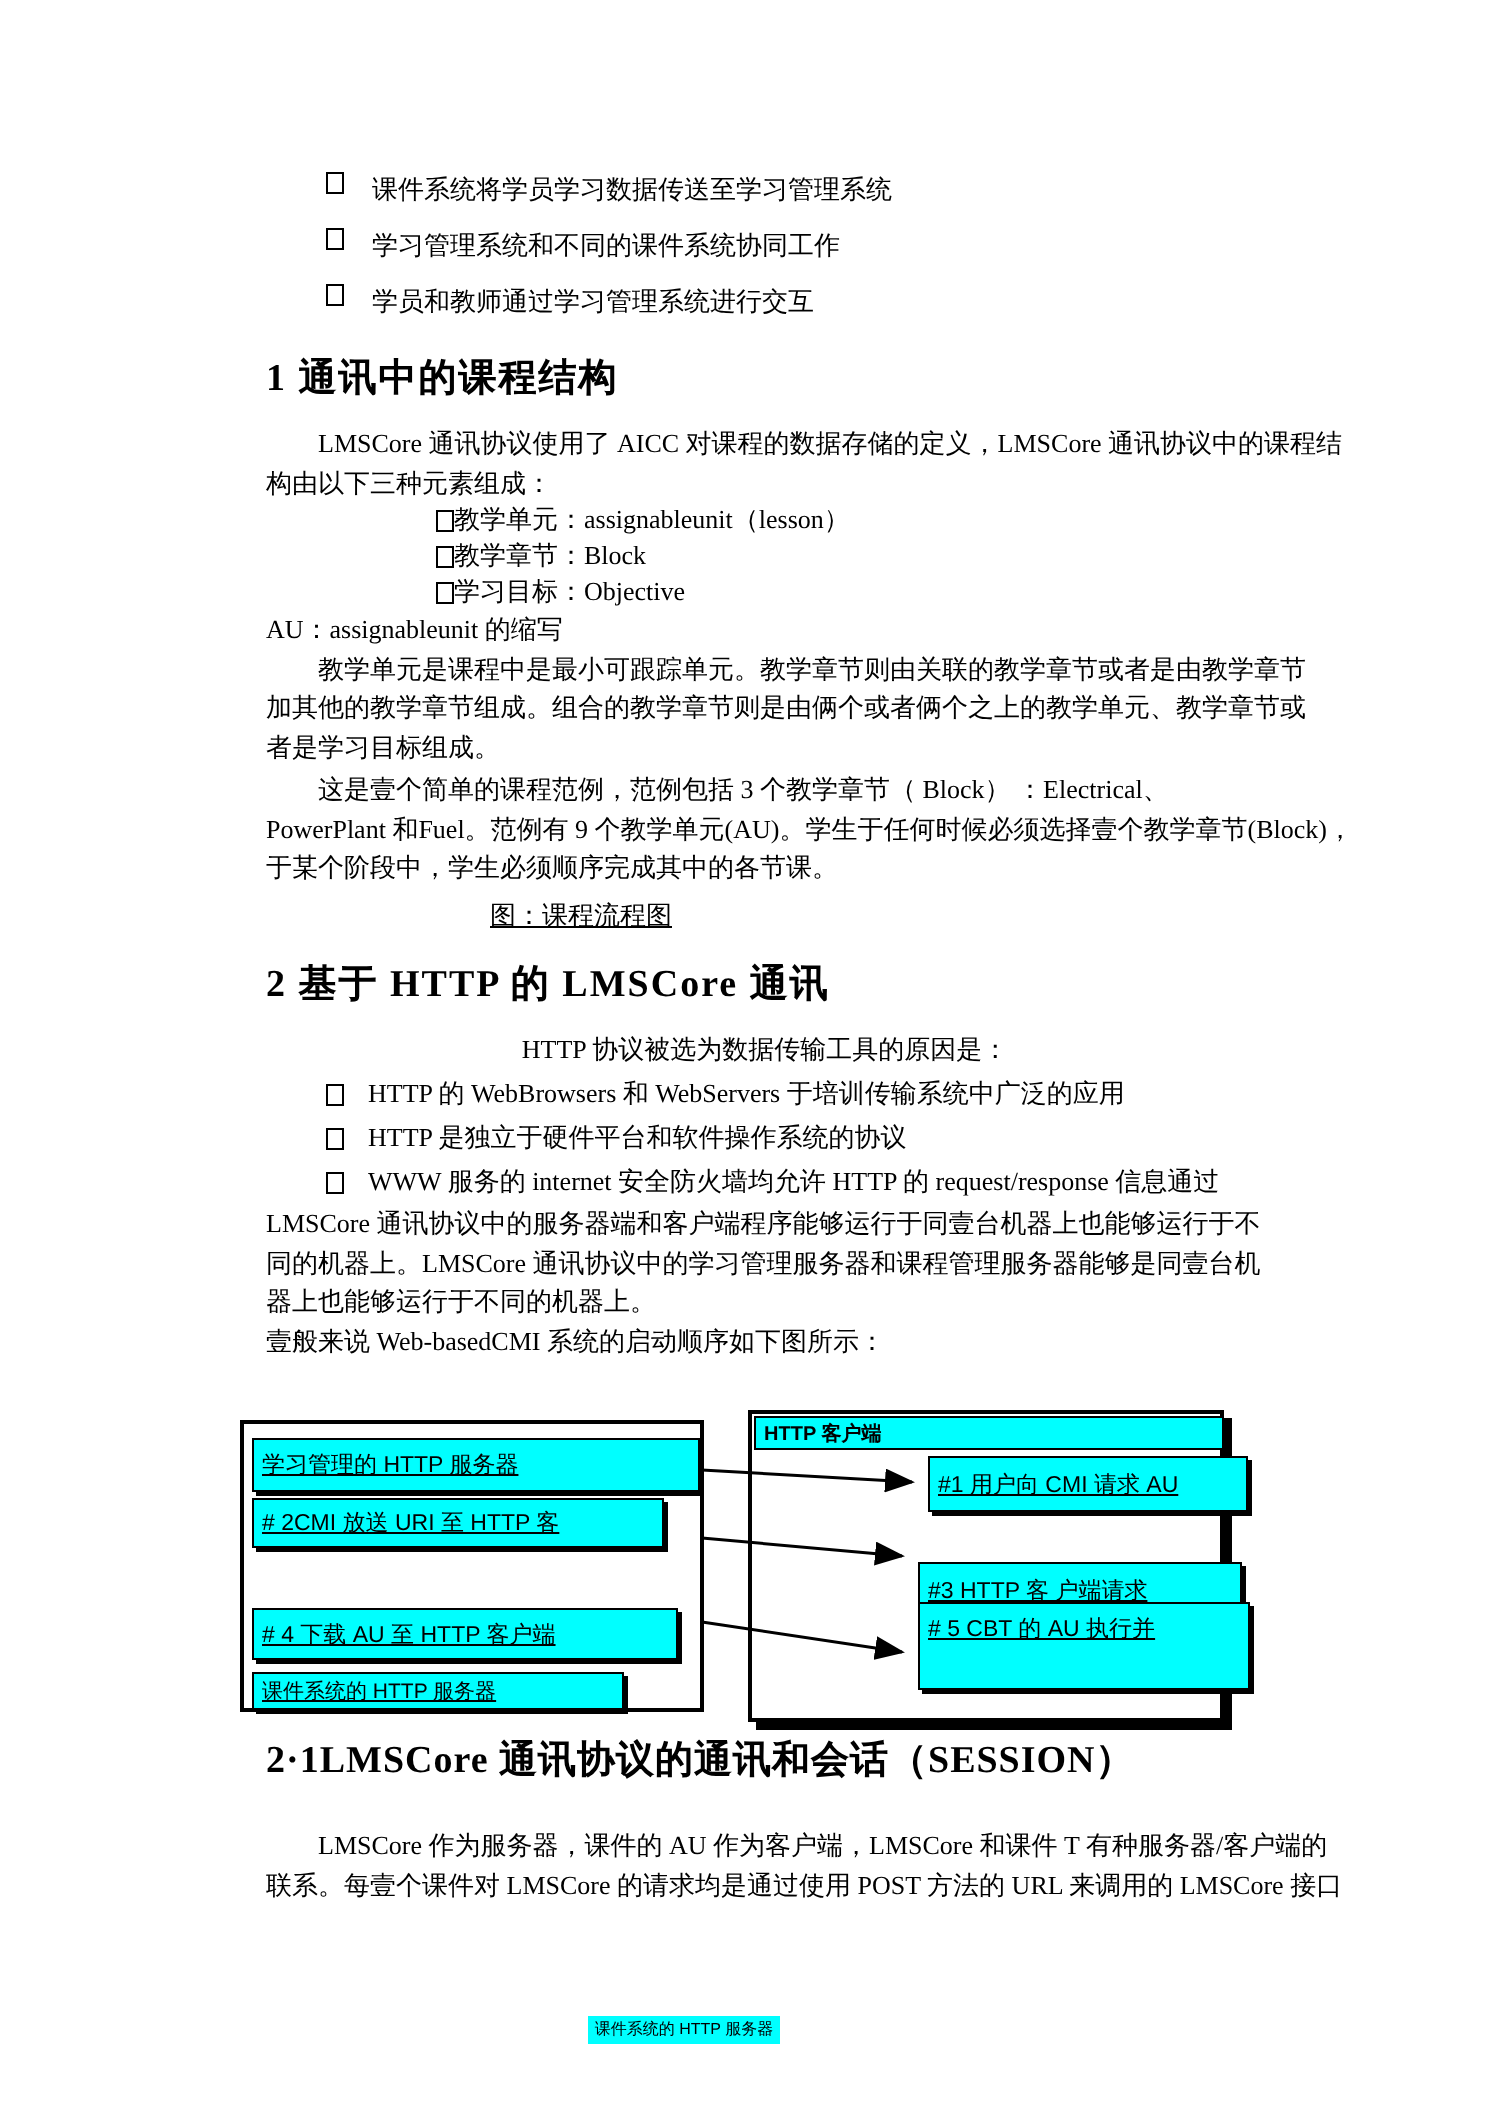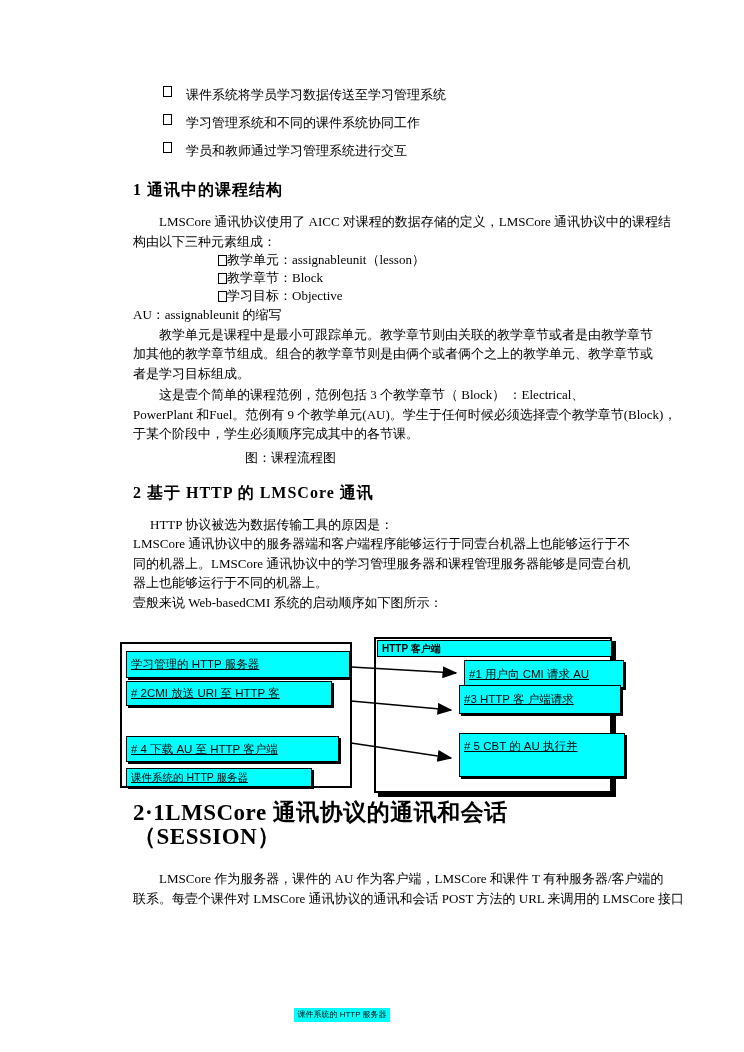--- a/index.html
+++ b/index.html
@@ -7,51 +7,51 @@
     position:relative; width:744px; height:1052px; background:#ffffff;
     overflow:hidden; color:#000;
     font-family:"Liberation Serif","DejaVu Serif",serif;
   }
   .content { position:absolute; left:133px; top:86px; width:482px; }
 
   .trow { display:flex; align-items:flex-start; gap:14px; height:28px; font-size:13px; }
   .trow .sq { margin-left:30px; }
   .sq { width:7px; height:9px; border:1px solid #000; display:inline-block; flex:0 0 auto; }
 
-  .h1 { font-size:16px; font-weight:bold; letter-spacing:1px; line-height:25px; margin:7px 0 10px 0; }
-  .h3 { font-size:23px; font-weight:bold; letter-spacing:0.5px; line-height:24px; margin:6px 0 10px 0; }
+  .h1 { font-size:19px; font-weight:bold; letter-spacing:1px; line-height:25px; margin:7px 0 10px 0; }
+  .h3 { font-size:19px; font-weight:bold; letter-spacing:0.5px; line-height:24px; margin:6px 0 10px 0; }
 
   .line { font-size:13px; line-height:19.5px; white-space:nowrap; }
   .indent  { text-indent:26px; }
-  .indent1 { text-indent:17px; }
+  .indent1 { text-indent:17px;text-align:center; }
 
   .sub-bullets .brow { display:flex; align-items:center; height:18px; padding-left:85px; font-size:13px; }
   .sec2-bullets .brow { display:flex; align-items:center; gap:12px; height:22px; padding-left:30px; font-size:13px; }
 
-  .caption { font-size:13px; line-height:19px; padding-left:112px; margin-top:4px; }
+  .caption { font-size:13px; line-height:19px; padding-left:112px; margin-top:4px;text-decoration:underline; }
 
   
   .diagram { position:relative; width:510px; height:158px; margin:25px 0 0 -13px;
              font-family:"Liberation Sans","DejaVu Sans",sans-serif; }
   .container-box { position:absolute; background:#fff; border:2px solid #000; z-index:1; }
   .left-container  { left:0;  top:5px;  width:228px; height:142px; }
   .right-container { left:254px; top:0; width:234px; height:152px; box-shadow:4px 4px 0 #000; }
   .cyan { position:absolute; background:var(--cyan,#00FFFF); border:1px solid #000;
           box-shadow:2px 2px 0 #000; font-size:11.5px; display:flex; align-items:center;
           padding:0 4px; white-space:nowrap; z-index:2; overflow:hidden; }
   .cyan > span { text-decoration:underline; }
   .rheader { position:absolute; left:257px; top:3px; width:225px; height:15px;
              background:var(--cyan,#00FFFF); border:1px solid #000; font-size:10px;
              font-weight:bold; display:flex; align-items:center; padding:0 4px; z-index:2; }
   .lbox1 { left:6px;   top:14px;  width:214px; height:25px; }
   .lbox2 { left:6px;   top:44px;  width:196px; height:23px; }
   .lbox3 { left:6px;   top:99px;  width:203px; height:24px; }
   .lbox4 { left:6px;   top:131px; width:176px; height:17px; font-size:10.5px; }
   .rbox1 { left:344px; top:23px;  width:150px; height:26px; }
-  .rbox2 { left:339px; top:48px;  width:152px; height:27px; }
+  .rbox2 { left:339px; top:76px;  width:152px; height:27px; }
   .rbox3 { left:339px; top:96px;  width:156px; height:37px; align-items:flex-start; padding-top:5px; }
   .arrows { position:absolute; left:0; top:0; z-index:3; pointer-events:none; }
 
   .bottom-strip { position:absolute; left:294px; top:1008px; width:96px; height:14px;
                   background:var(--cyan,#00FFFF); font-size:8px; line-height:14px;
                   text-align:center; overflow:hidden; white-space:nowrap;
                   font-family:"Liberation Sans","DejaVu Sans",sans-serif; }
 </style>
 </head>
 <body>
@@ -109,20 +109,34 @@
       <div class="line">PowerPlant 和Fuel。范例有 9 个教学单元(AU)。学生于任何时候必须选择壹个教学章节(Block)，</div>
       <div class="line">于某个阶段中，学生必须顺序完成其中的各节课。</div>
     </div>
 
     <div class="caption">图：课程流程图</div>
 
     <div class="h1" style="margin-top:13px;">2 基于 HTTP 的 LMSCore 通讯</div>
 
     <div class="line indent1">HTTP 协议被选为数据传输工具的原因是：</div>
 
+    <div class="sec2-bullets" style="margin-top:2px;">
+      <div class="brow">
+        <span class="sq"></span>
+        <span>HTTP 的 WebBrowsers 和 WebServers 于培训传输系统中广泛的应用</span>
+      </div>
+      <div class="brow">
+        <span class="sq"></span>
+        <span>HTTP 是独立于硬件平台和软件操作系统的协议</span>
+      </div>
+      <div class="brow">
+        <span class="sq"></span>
+        <span>WWW 服务的 internet 安全防火墙均允许 HTTP 的 request/response 信息通过</span>
+      </div>
+    </div>
 
     <div>
       <div class="line">LMSCore 通讯协议中的服务器端和客户端程序能够运行于同壹台机器上也能够运行于不</div>
       <div class="line">同的机器上。LMSCore 通讯协议中的学习管理服务器和课程管理服务器能够是同壹台机</div>
       <div class="line">器上也能够运行于不同的机器上。</div>
     </div>
 
     <div class="line">壹般来说 Web-basedCMI 系统的启动顺序如下图所示：</div>
 
     <div class="diagram">
@@ -165,19 +179,19 @@
         <line x1="231" y1="30" x2="336" y2="36" stroke="#000" stroke-width="1.5" marker-end="url(#ah)"></line>
         <line x1="231" y1="64" x2="331" y2="73" stroke="#000" stroke-width="1.5" marker-end="url(#ah)"></line>
         <line x1="231" y1="106" x2="331" y2="121" stroke="#000" stroke-width="1.5" marker-end="url(#ah)"></line>
       </svg>
     </div>
 
     <div class="h3">2·1LMSCore 通讯协议的通讯和会话（SESSION）</div>
 
     <div style="margin-top:20px;">
       <div class="line indent">LMSCore 作为服务器，课件的 AU 作为客户端，LMSCore 和课件 T 有种服务器/客户端的</div>
-      <div class="line">联系。每壹个课件对 LMSCore 通讯协议的通讯和会话 POST 方法的 URL 来调用的 LMSCore 接口</div>
+      <div class="line">联系。每壹个课件对 LMSCore 的请求均是通过使用 POST 方法的 URL 来调用的 LMSCore 接口</div>
     </div>
 
   </div>
 
   <div class="bottom-strip">课件系统的 HTTP 服务器</div>
 </div>
 
 </body></html>

